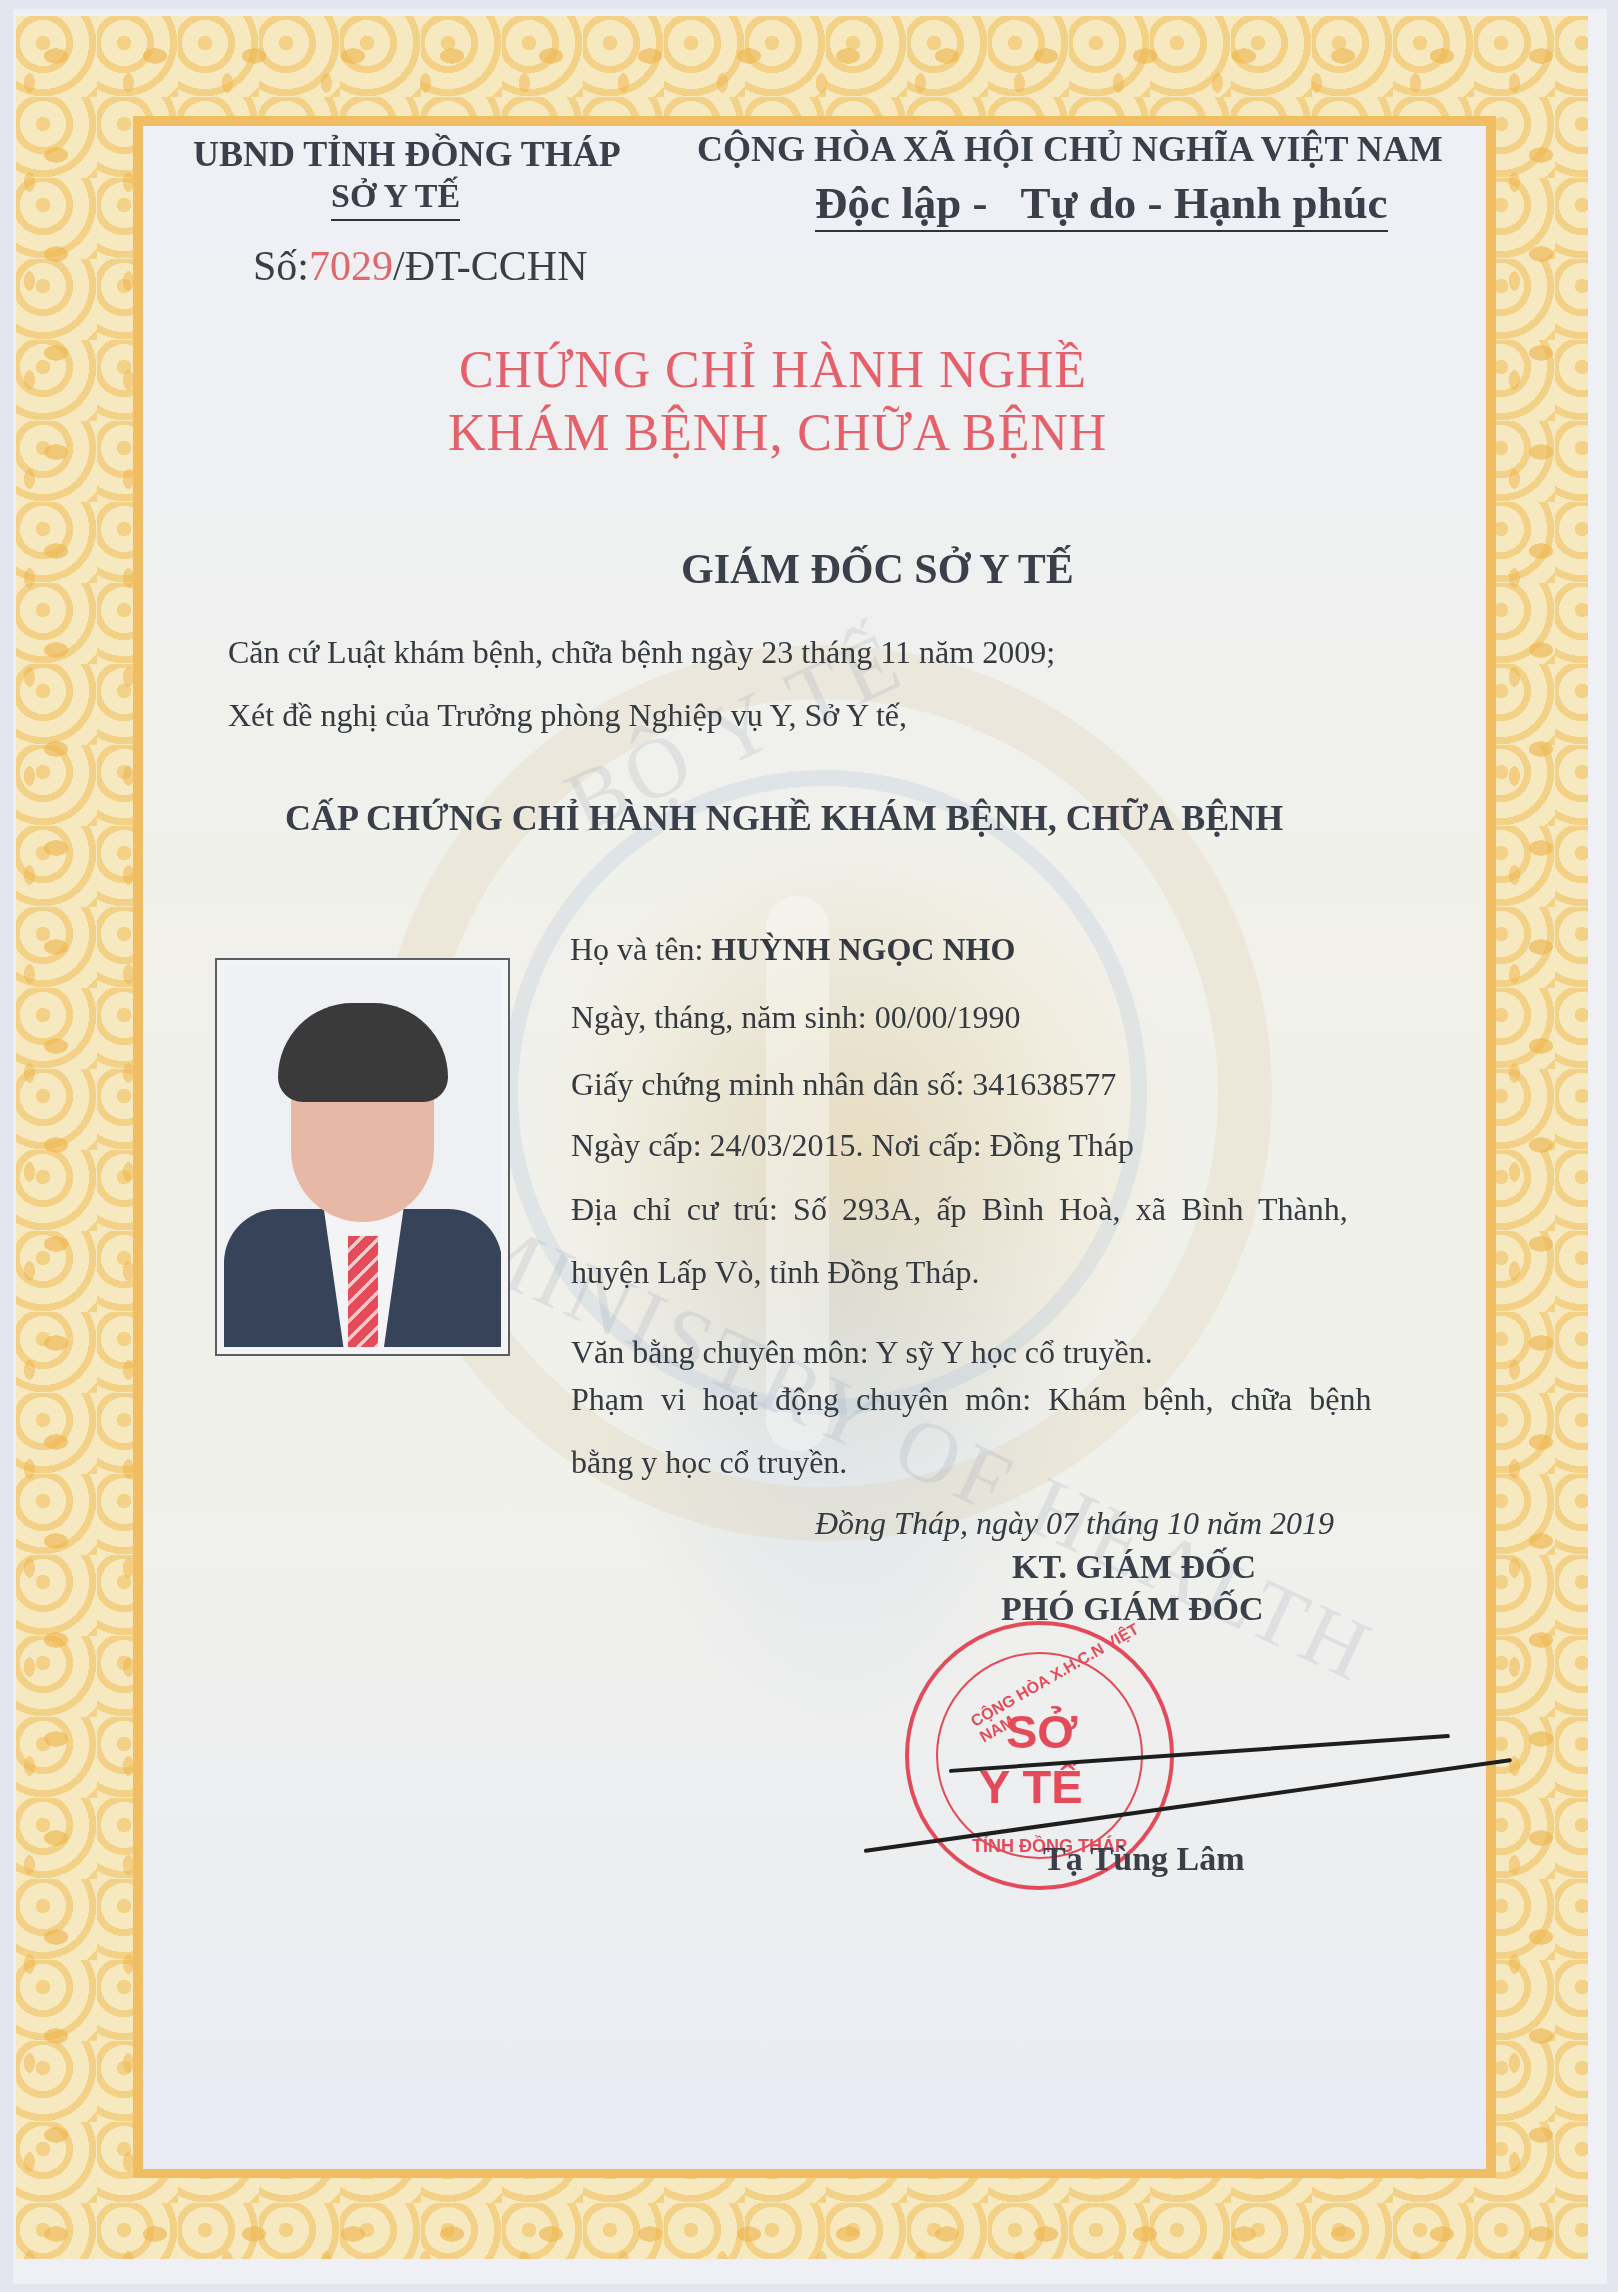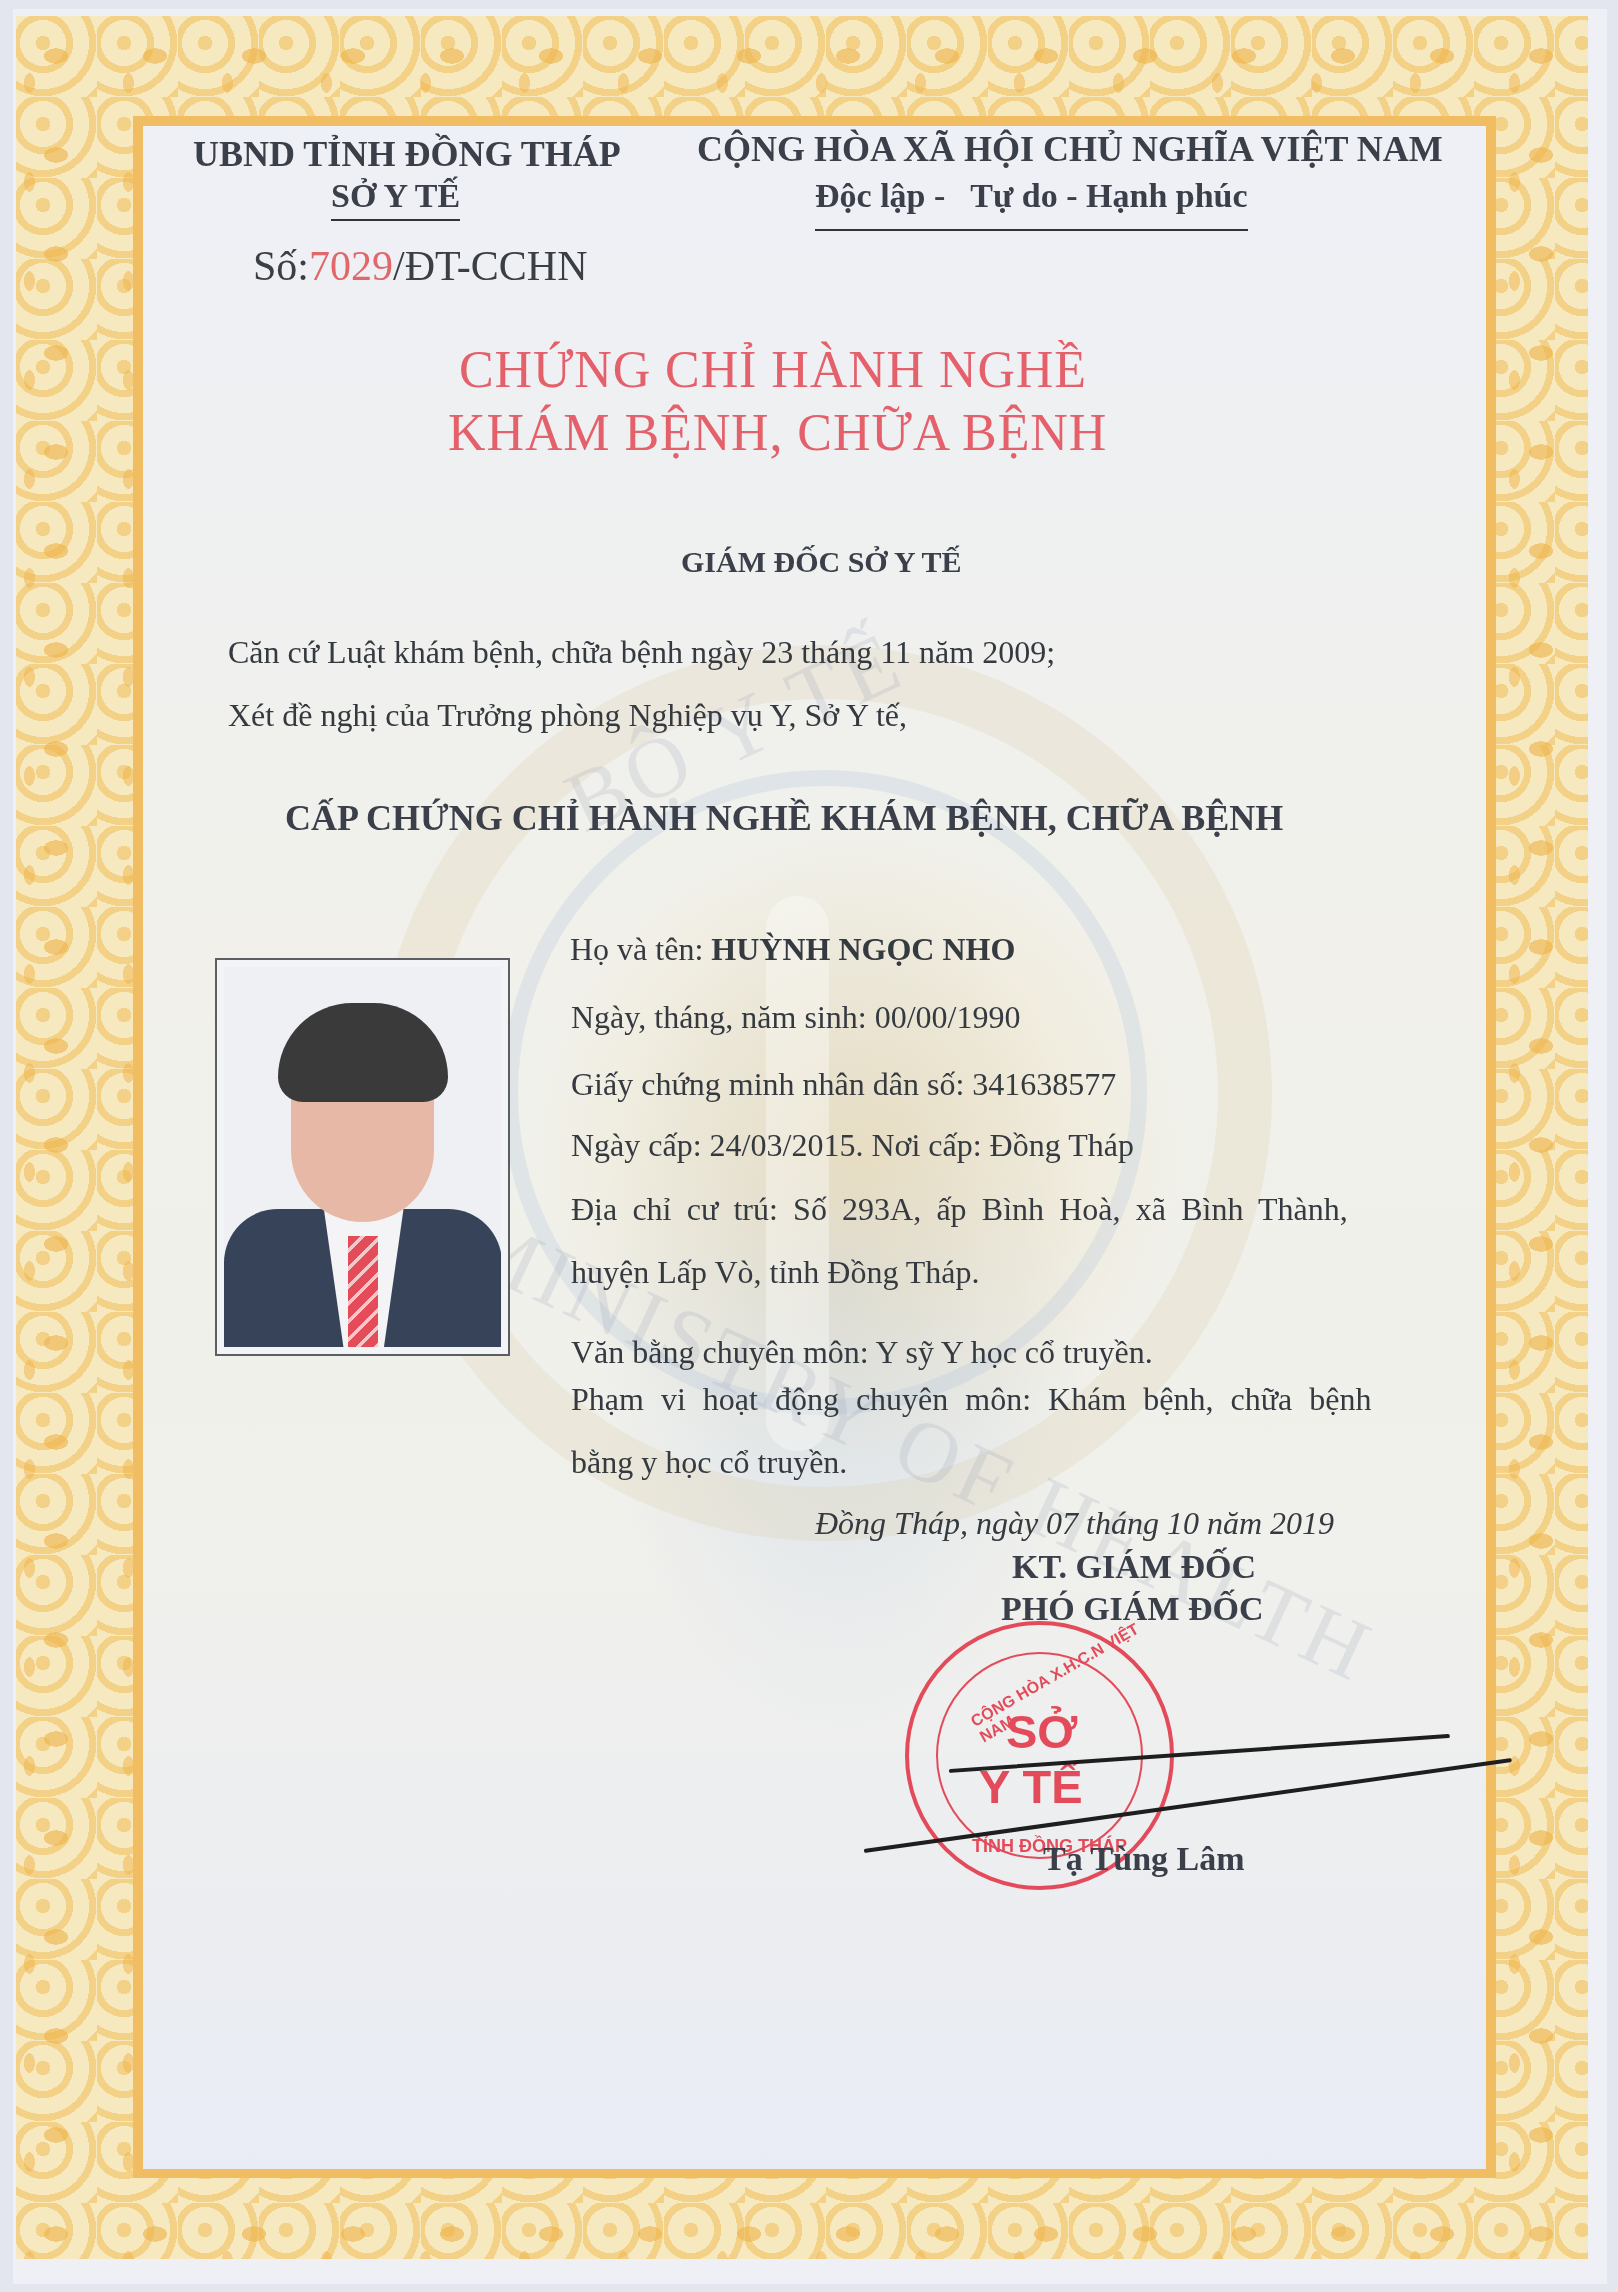--- a/index.html
+++ b/index.html
@@ -105,26 +105,26 @@
 <div class="watermark-text wm-top">BỘ Y TẾ</div>
 <div class="watermark-text wm-bottom">MINISTRY OF HEALTH</div>
 
 <div class="abs hdr" style="left:193px; top:133px;">UBND TỈNH ĐỒNG THÁP</div>
 <div class="abs hdr underline" style="left:331px; top:177px; font-size:34px; padding-bottom:3.6px;">SỞ Y TẾ</div>
 <div class="abs" style="left:253px; top:242px; font-size:42px; color:#3a3f46;">
   <span>Số:</span><span class="num-red">7029</span><span>/ĐT-CCHN</span>
 </div>
 
 <div class="abs hdr" style="left:697px; top:128px; font-size:36px;">CỘNG HÒA XÃ HỘI CHỦ NGHĨA VIỆT NAM</div>
-<div class="abs hdr underline" style="left:815px; top:177px; font-size:34px; white-space:pre; padding-bottom:14px;">Độc lập -   Tự do - Hạnh phúc</div>
+<div class="abs hdr underline" style="left:815px; top:177px; font-size:45px; white-space:pre; padding-bottom:1px;">Độc lập -   Tự do - Hạnh phúc</div>
 
 <div class="abs red-title" style="left:459px; top:340px;">CHỨNG CHỈ HÀNH NGHỀ</div>
 <div class="abs red-title" style="left:448px; top:403px;">KHÁM BỆNH, CHỮA BỆNH</div>
 
-<div class="abs hdr" style="left:681px; top:545px; font-size:30px;">GIÁM ĐỐC SỞ Y TẾ</div>
+<div class="abs hdr" style="left:681px; top:545px; font-size:42px;">GIÁM ĐỐC SỞ Y TẾ</div>
 
 <div class="abs body-line" style="left:228px; top:634px;">Căn cứ Luật khám bệnh, chữa bệnh ngày 23 tháng 11 năm 2009;</div>
 <div class="abs body-line" style="left:228px; top:697px;">Xét đề nghị của Trưởng phòng Nghiệp vụ Y, Sở Y tế,</div>
 
 <div class="abs hdr" style="left:285px; top:797px; font-size:36px;">CẤP CHỨNG CHỈ HÀNH NGHỀ KHÁM BỆNH, CHỮA BỆNH</div>
 
 <div class="photo-frame">
   <div class="photo-bg">
     <div class="suit"></div>
     <div class="shirt"></div>

